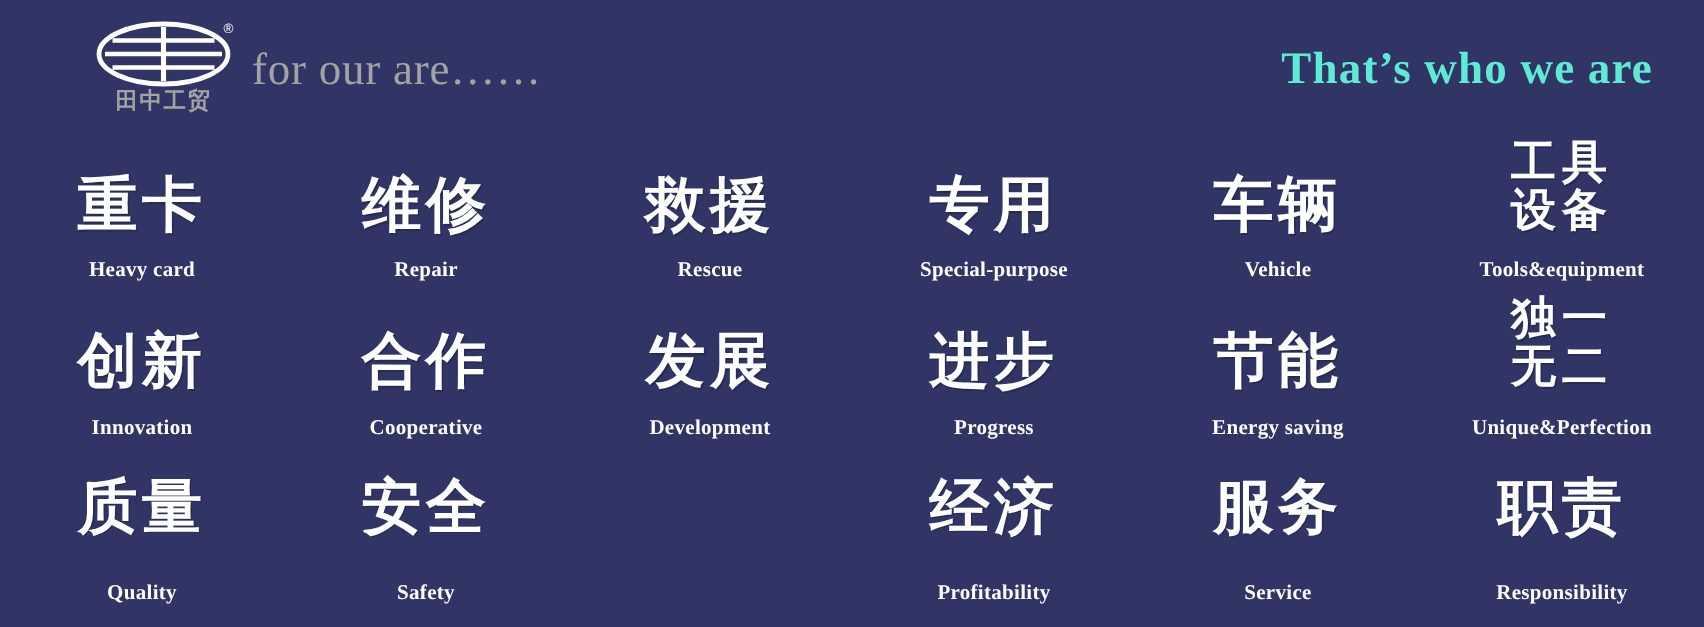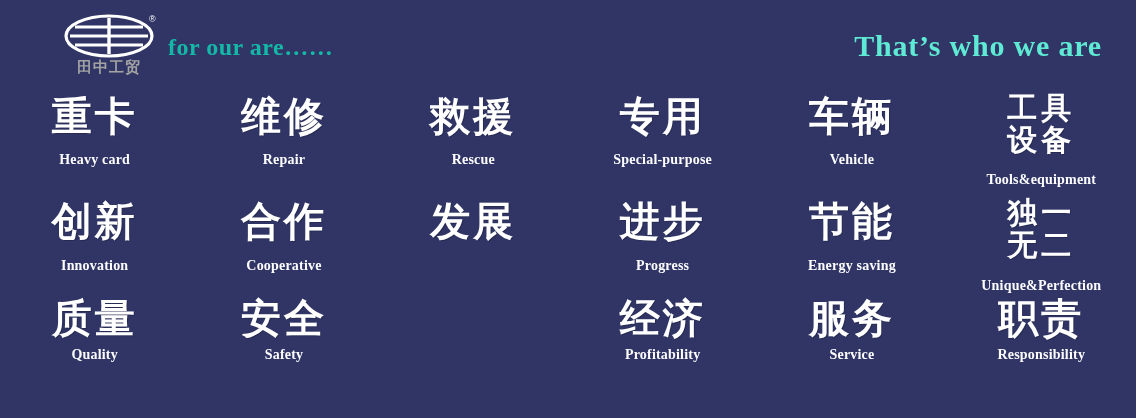--- a/index.html
+++ b/index.html
@@ -68,23 +68,23 @@
     font-weight: 700;
     font-family: "DejaVu Sans", "Liberation Sans", sans-serif;
     line-height: 18px;
     white-space: nowrap;
   }
 
   .tagline-left {
     position: absolute;
     left: 168px;
     top: 30px;
-    font-size: 24px;
-    font-weight: 700;
-    color: #14b8a6;
+    font-size: 30px;
+    font-weight: 400;
+    color: #a3a3a3;
     letter-spacing: 0.5px;
     white-space: nowrap;
     line-height: 34px;
   }
 
   .tagline-right {
     position: absolute;
     right: 34px;
     top: 29px;
     font-size: 30px;
@@ -101,21 +101,21 @@
     left: 0;
     top: 88px;
     width: 1136px;
     height: 330px;
   }
 
   .row {
     display: flex;
     width: 1136px;
     height: 103px;
-    align-items: flex-start;
+    align-items: flex-end;
   }
   .row-1 { height: 103px; }
   .row-2 { height: 105px; }
   .row-3 { height: 110px; }
 
   .cell {
     flex: 1 1 0;
     min-width: 0;
     text-align: center;
     padding: 0 2px;
@@ -147,21 +147,21 @@
     line-height: 20px;
     white-space: nowrap;
     letter-spacing: 0.2px;
   }
 
   .row-1 .cell-cn { margin-top: 6px; }
   .row-1 .cell-en { margin-top: 12px; }
   .row-2 .cell-cn { margin-top: 8px; }
   .row-2 .cell-en { margin-top: 13px; }
   .row-3 .cell-cn { }
-  .row-3 .cell-en { margin-top: 5px; }
+  .row-3 .cell-en { margin-top: 26px; }
 
   .cell.empty .cell-cn,
   .cell.empty .cell-en { visibility: hidden; }
 </style>
 </head>
 <body>
 
 <div class="banner">
 
   <div class="header">
@@ -215,20 +215,21 @@
         <div class="cell">
           <div class="cell-cn">创新</div>
           <div class="cell-en">Innovation</div>
         </div>
         <div class="cell">
           <div class="cell-cn">合作</div>
           <div class="cell-en">Cooperative</div>
         </div>
         <div class="cell">
           <div class="cell-cn">发展</div>
+          <div class="cell-en">Development</div>
         </div>
         <div class="cell">
           <div class="cell-cn">进步</div>
           <div class="cell-en">Progress</div>
         </div>
         <div class="cell">
           <div class="cell-cn">节能</div>
           <div class="cell-en">Energy saving</div>
         </div>
         <div class="cell">

